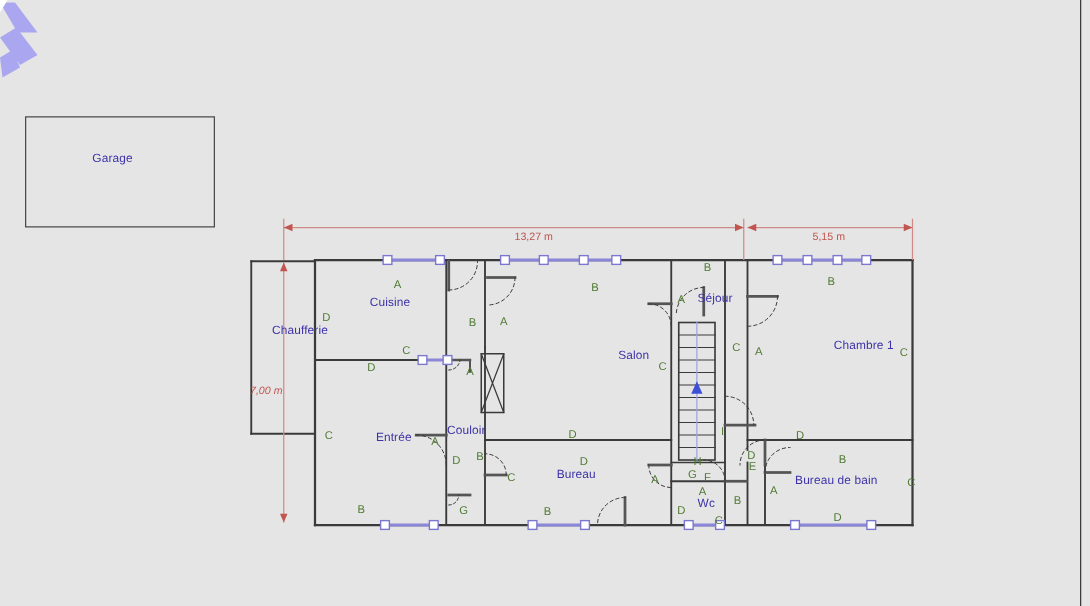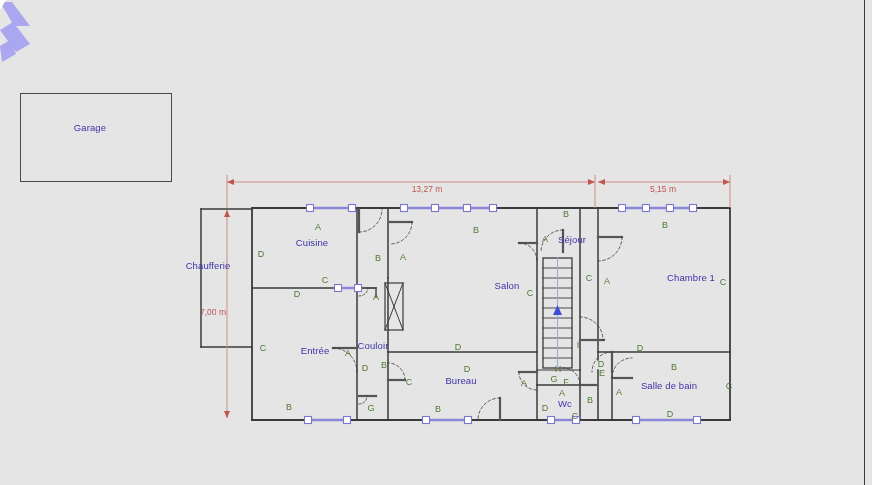--- a/index.html
+++ b/index.html
@@ -249,30 +249,30 @@
     <g fill="#c1554f">
       <polygon points="227,182 234,179 234,185"></polygon>
       <polygon points="595,182 588,179 588,185"></polygon>
       <polygon points="598,182 605,179 605,185"></polygon>
       <polygon points="730,182 723,179 723,185"></polygon>
       <polygon points="227,210 224,217 230,217"></polygon>
       <polygon points="227,418 224,411 230,411"></polygon>
     </g>
   </svg>
 
-  <div class="room-label" style="left:208px; top:265px;">Chaufferie</div>
+  <div class="room-label" style="left:240px; top:265px;">Chaufferie</div>
   <div class="room-label" style="left:312px; top:242px;">Cuisine</div>
   <div class="room-label" style="left:315px; top:350px;">Entrée</div>
   <div class="room-label" style="left:373px; top:345px;">Couloir</div>
   <div class="room-label" style="left:464px; top:285px;margin-left:43px;">Salon</div>
   <div class="room-label" style="left:461px; top:380px;">Bureau</div>
   <div class="room-label" style="left:572px; top:239px;">Séjour</div>
   <div class="room-label" style="left:565px; top:403px;">Wc</div>
   <div class="room-label" style="left:670px; top:277px;margin-left:21px;">Chambre 1</div>
-  <div class="room-label" style="left:669px; top:385px;">Salle de bain</div>
+  <div class="room-label" style="left:669px; top:385px;">Bureau de bain</div>
 
   <div class="wall-letter" style="left:318px; top:227px;">A</div>
   <div class="wall-letter" style="left:261px; top:254px;">D</div>
   <div class="wall-letter" style="left:297px; top:294px;">D</div>
   <div class="wall-letter" style="left:325px; top:280px;">C</div>
   <div class="wall-letter" style="left:378px; top:258px;">B</div>
   <div class="wall-letter" style="left:403px; top:257px;">A</div>
   <div class="wall-letter" style="left:376px; top:297px;">A</div>
   <div class="wall-letter" style="left:263px; top:348px;">C</div>
   <div class="wall-letter" style="left:348px; top:353px;">A</div>
@@ -304,15 +304,15 @@
   <div class="wall-letter" style="left:601px; top:364px;">D</div>
   <div class="wall-letter" style="left:602px; top:373px;">E</div>
   <div class="wall-letter" style="left:619px; top:392px;">A</div>
   <div class="wall-letter" style="left:674px; top:367px;">B</div>
   <div class="wall-letter" style="left:729px; top:386px;">C</div>
   <div class="wall-letter" style="left:670px; top:414px;">D</div>
   <div class="wall-letter" style="left:578px; top:345px;">I</div>
 
   <div class="dim-label" style="left:427px; top:189px;">13,27 m</div>
   <div class="dim-label" style="left:663px; top:189px;">5,15 m</div>
-  <div class="dim-label" style="left:213px; top:312px;">7,00 m</div>
+  <div class="dim-label" style="left:213px; top:312px;font-style:italic;">7,00 m</div>
 
 </div>
 
 </body></html>

